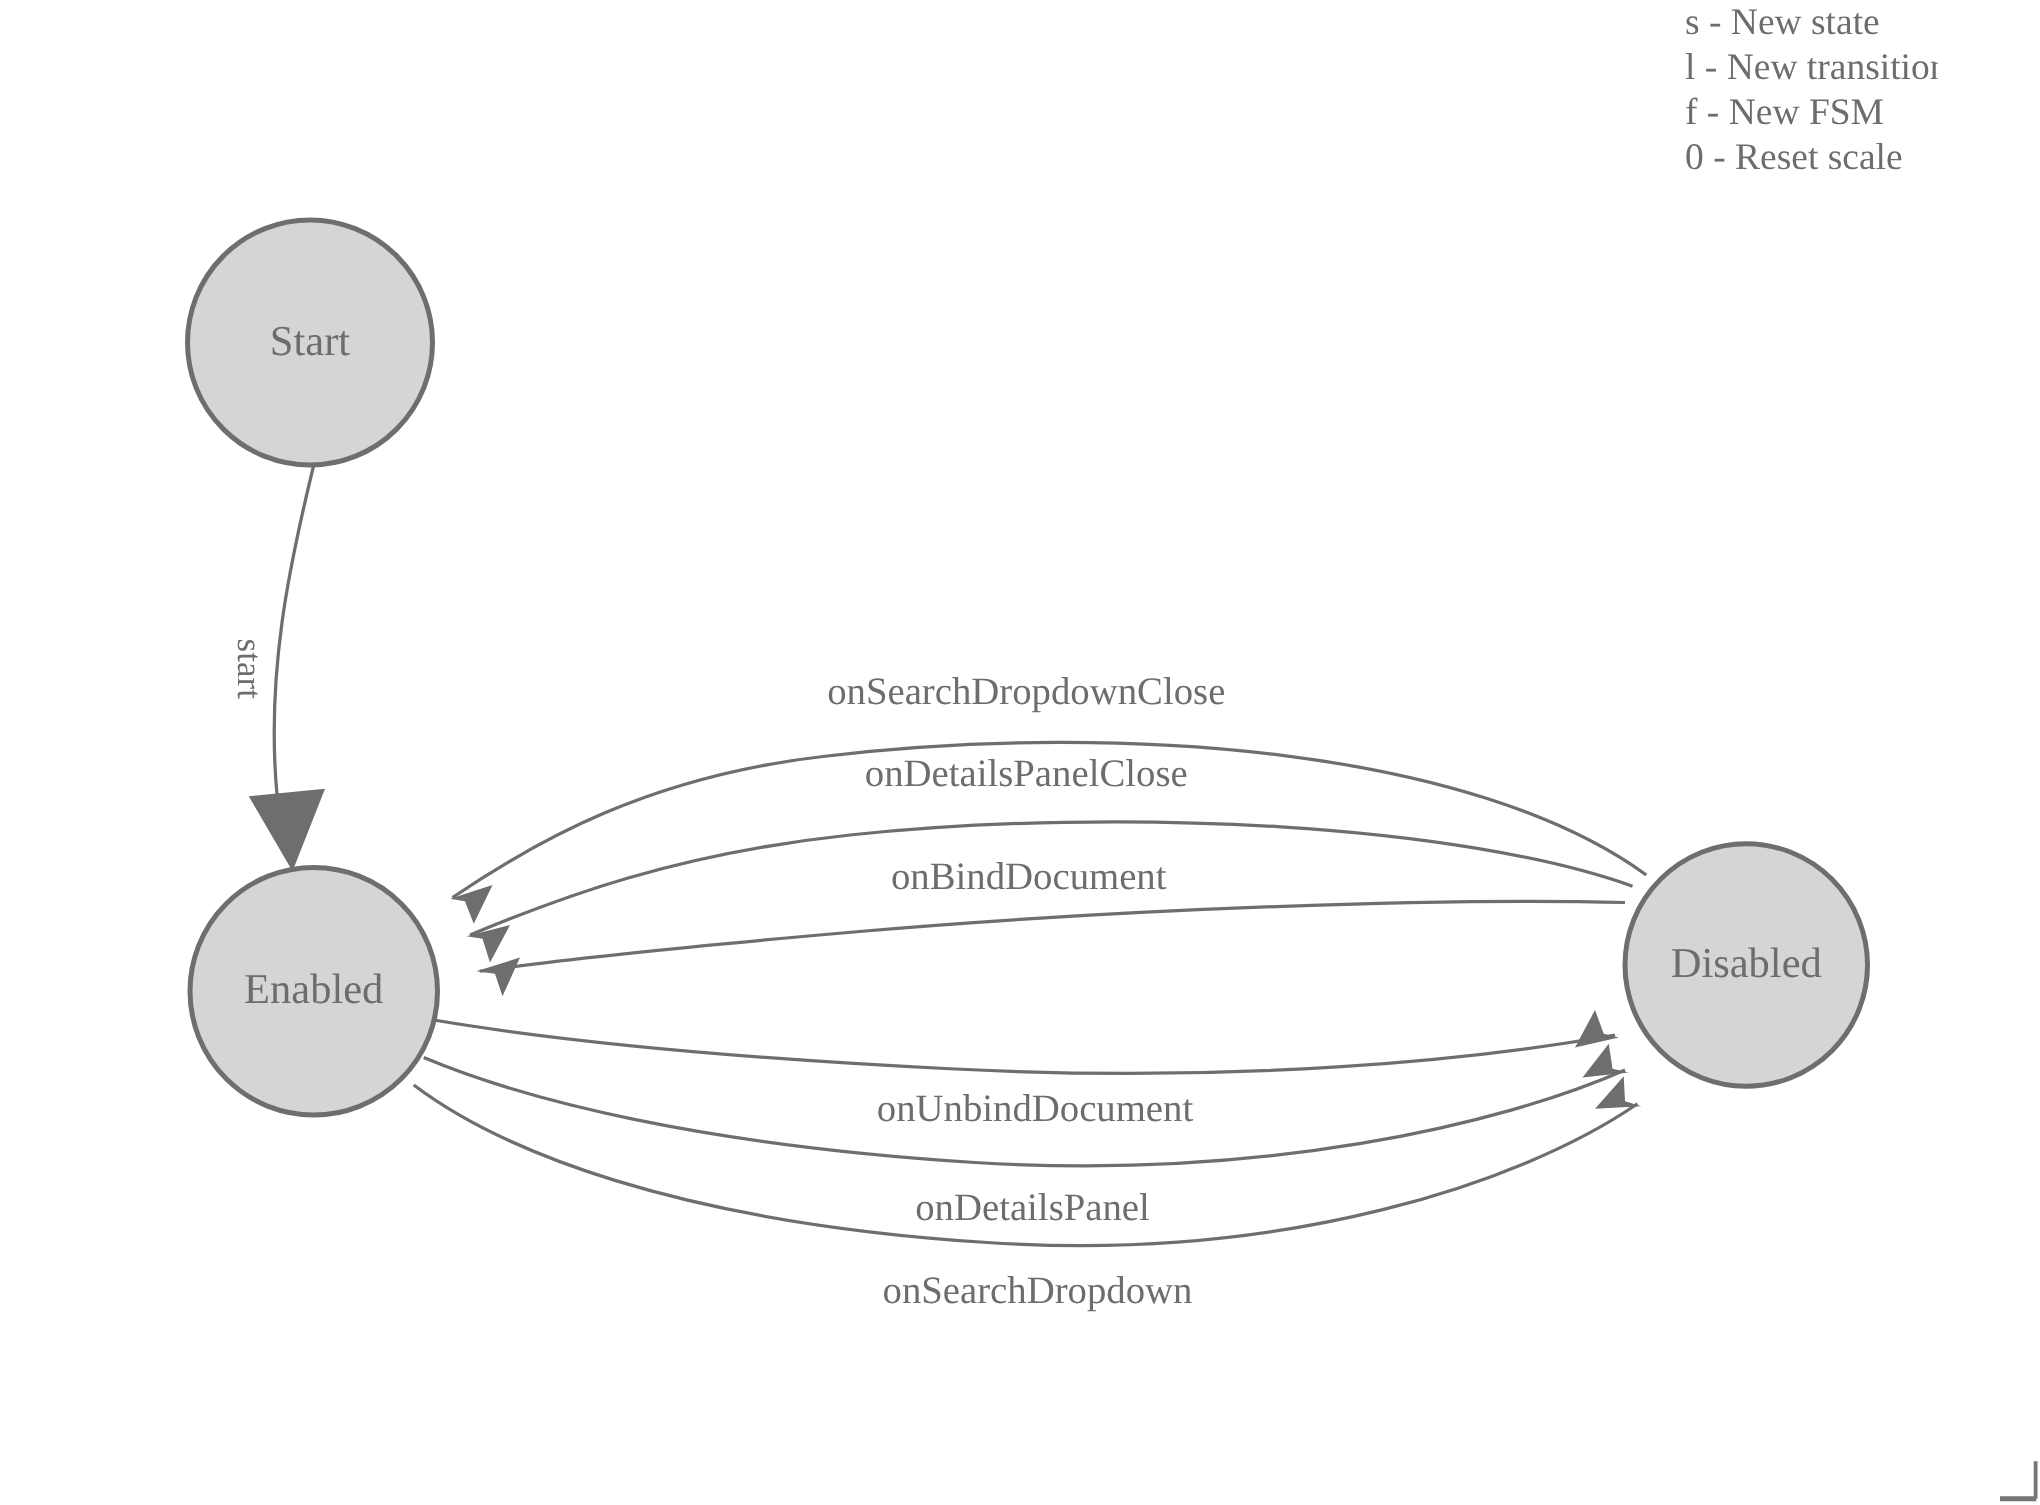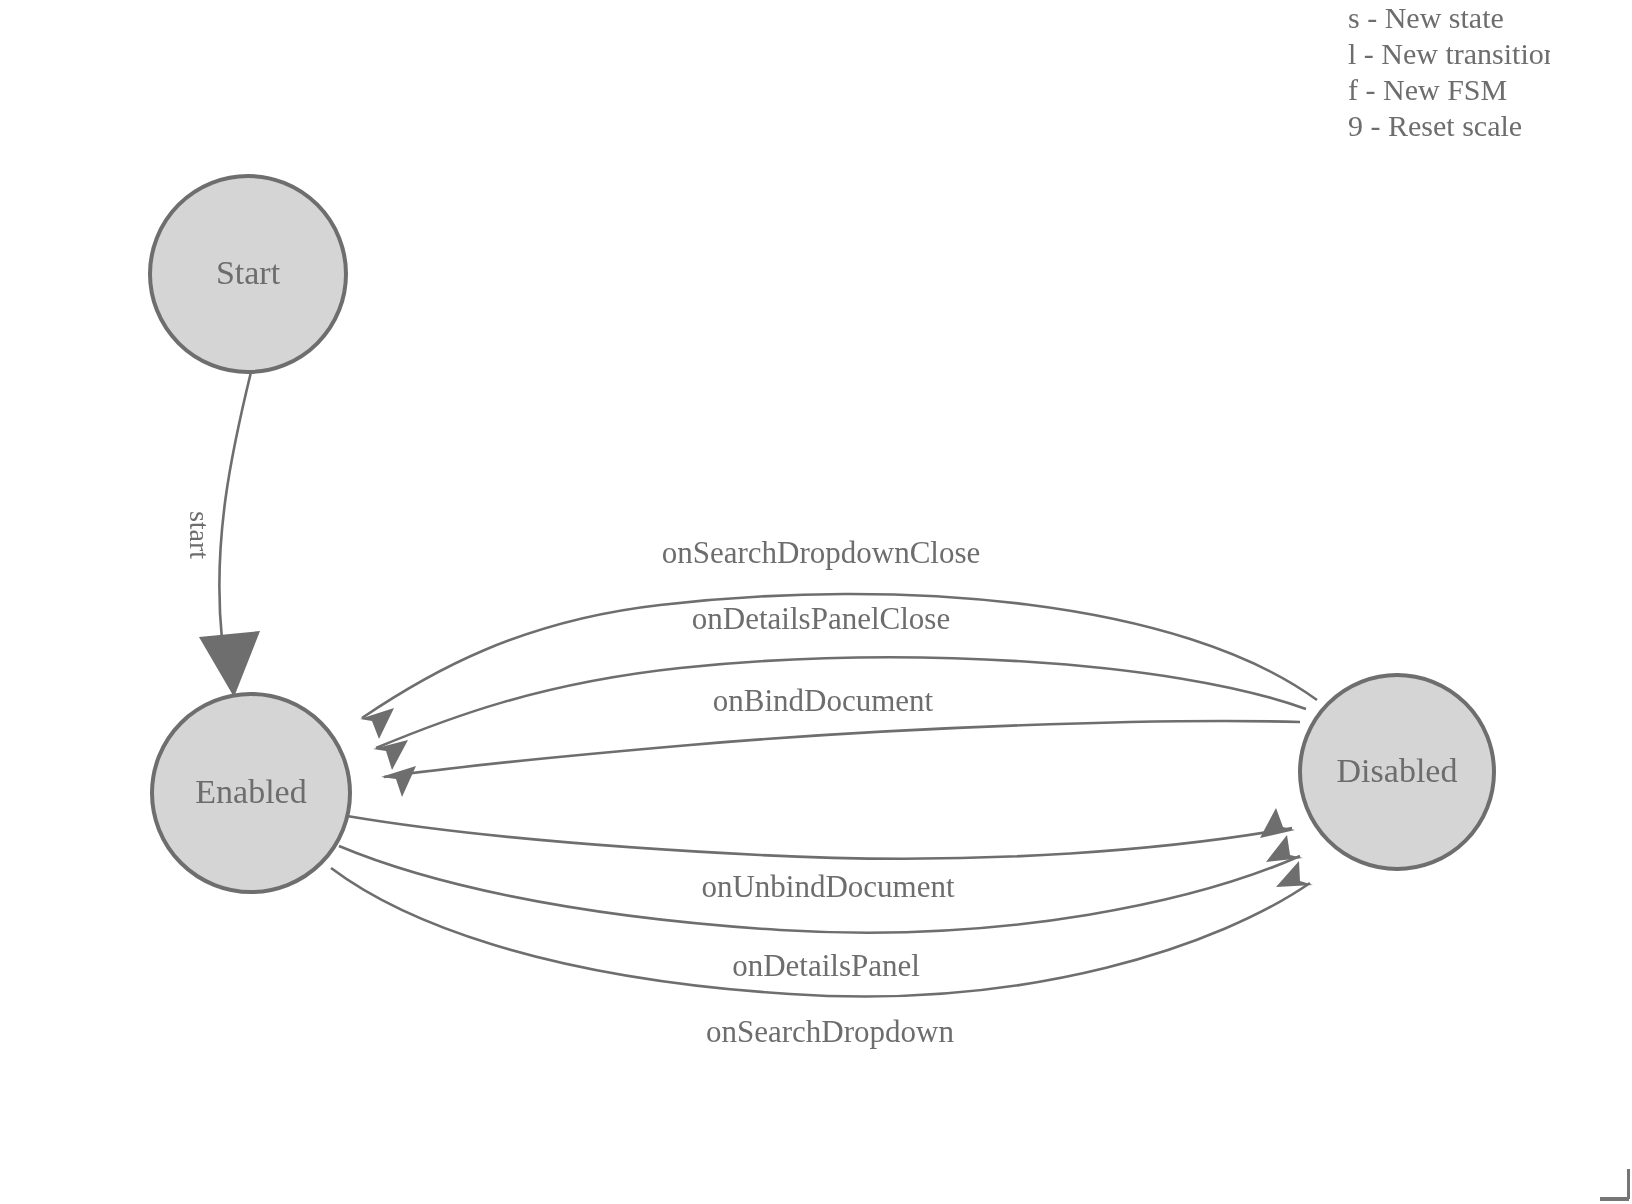--- a/index.html
+++ b/index.html
@@ -160,19 +160,19 @@
 
     <text class="edge-label" x="826" y="976">onDetailsPanel</text>
 
     <text class="edge-label" x="830" y="1042">onSearchDropdown</text>
   </svg>
 
   <div id="help-overlay">
     <div class="help-row">s - New state</div>
     <div class="help-row">l - New transition</div>
     <div class="help-row">f - New FSM</div>
-    <div class="help-row">9 - Reset scale</div>
+    <div class="help-row">0 - Reset scale</div>
   </div>
 
   <div class="scroll-v"></div>
   <div class="scroll-h"></div>
 
 </div>
 
 </body></html>

